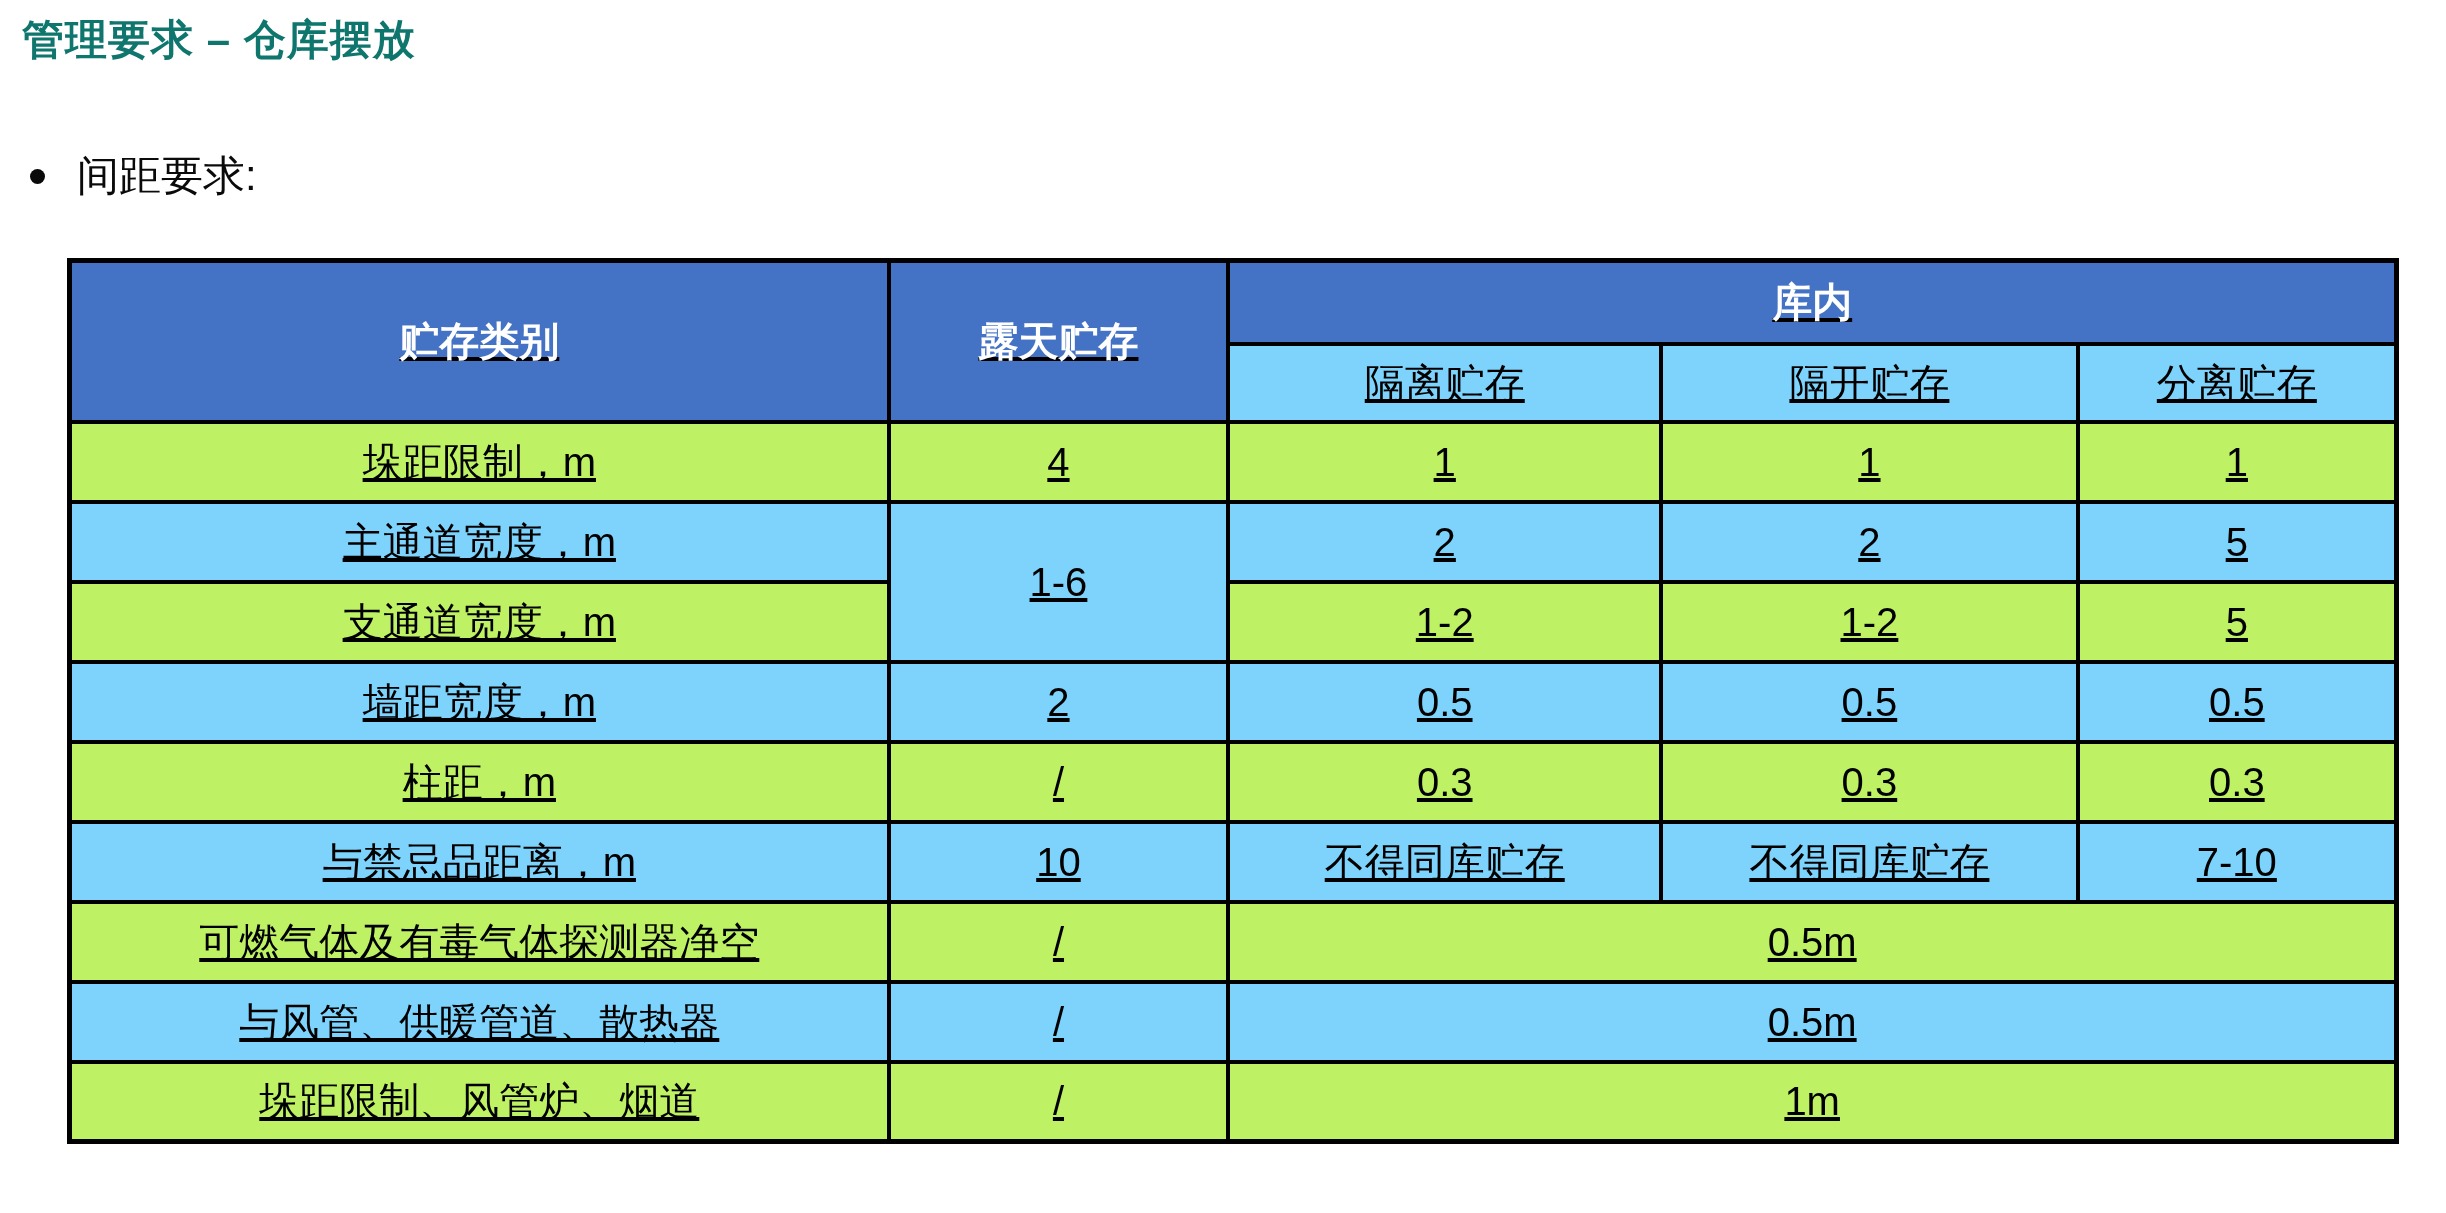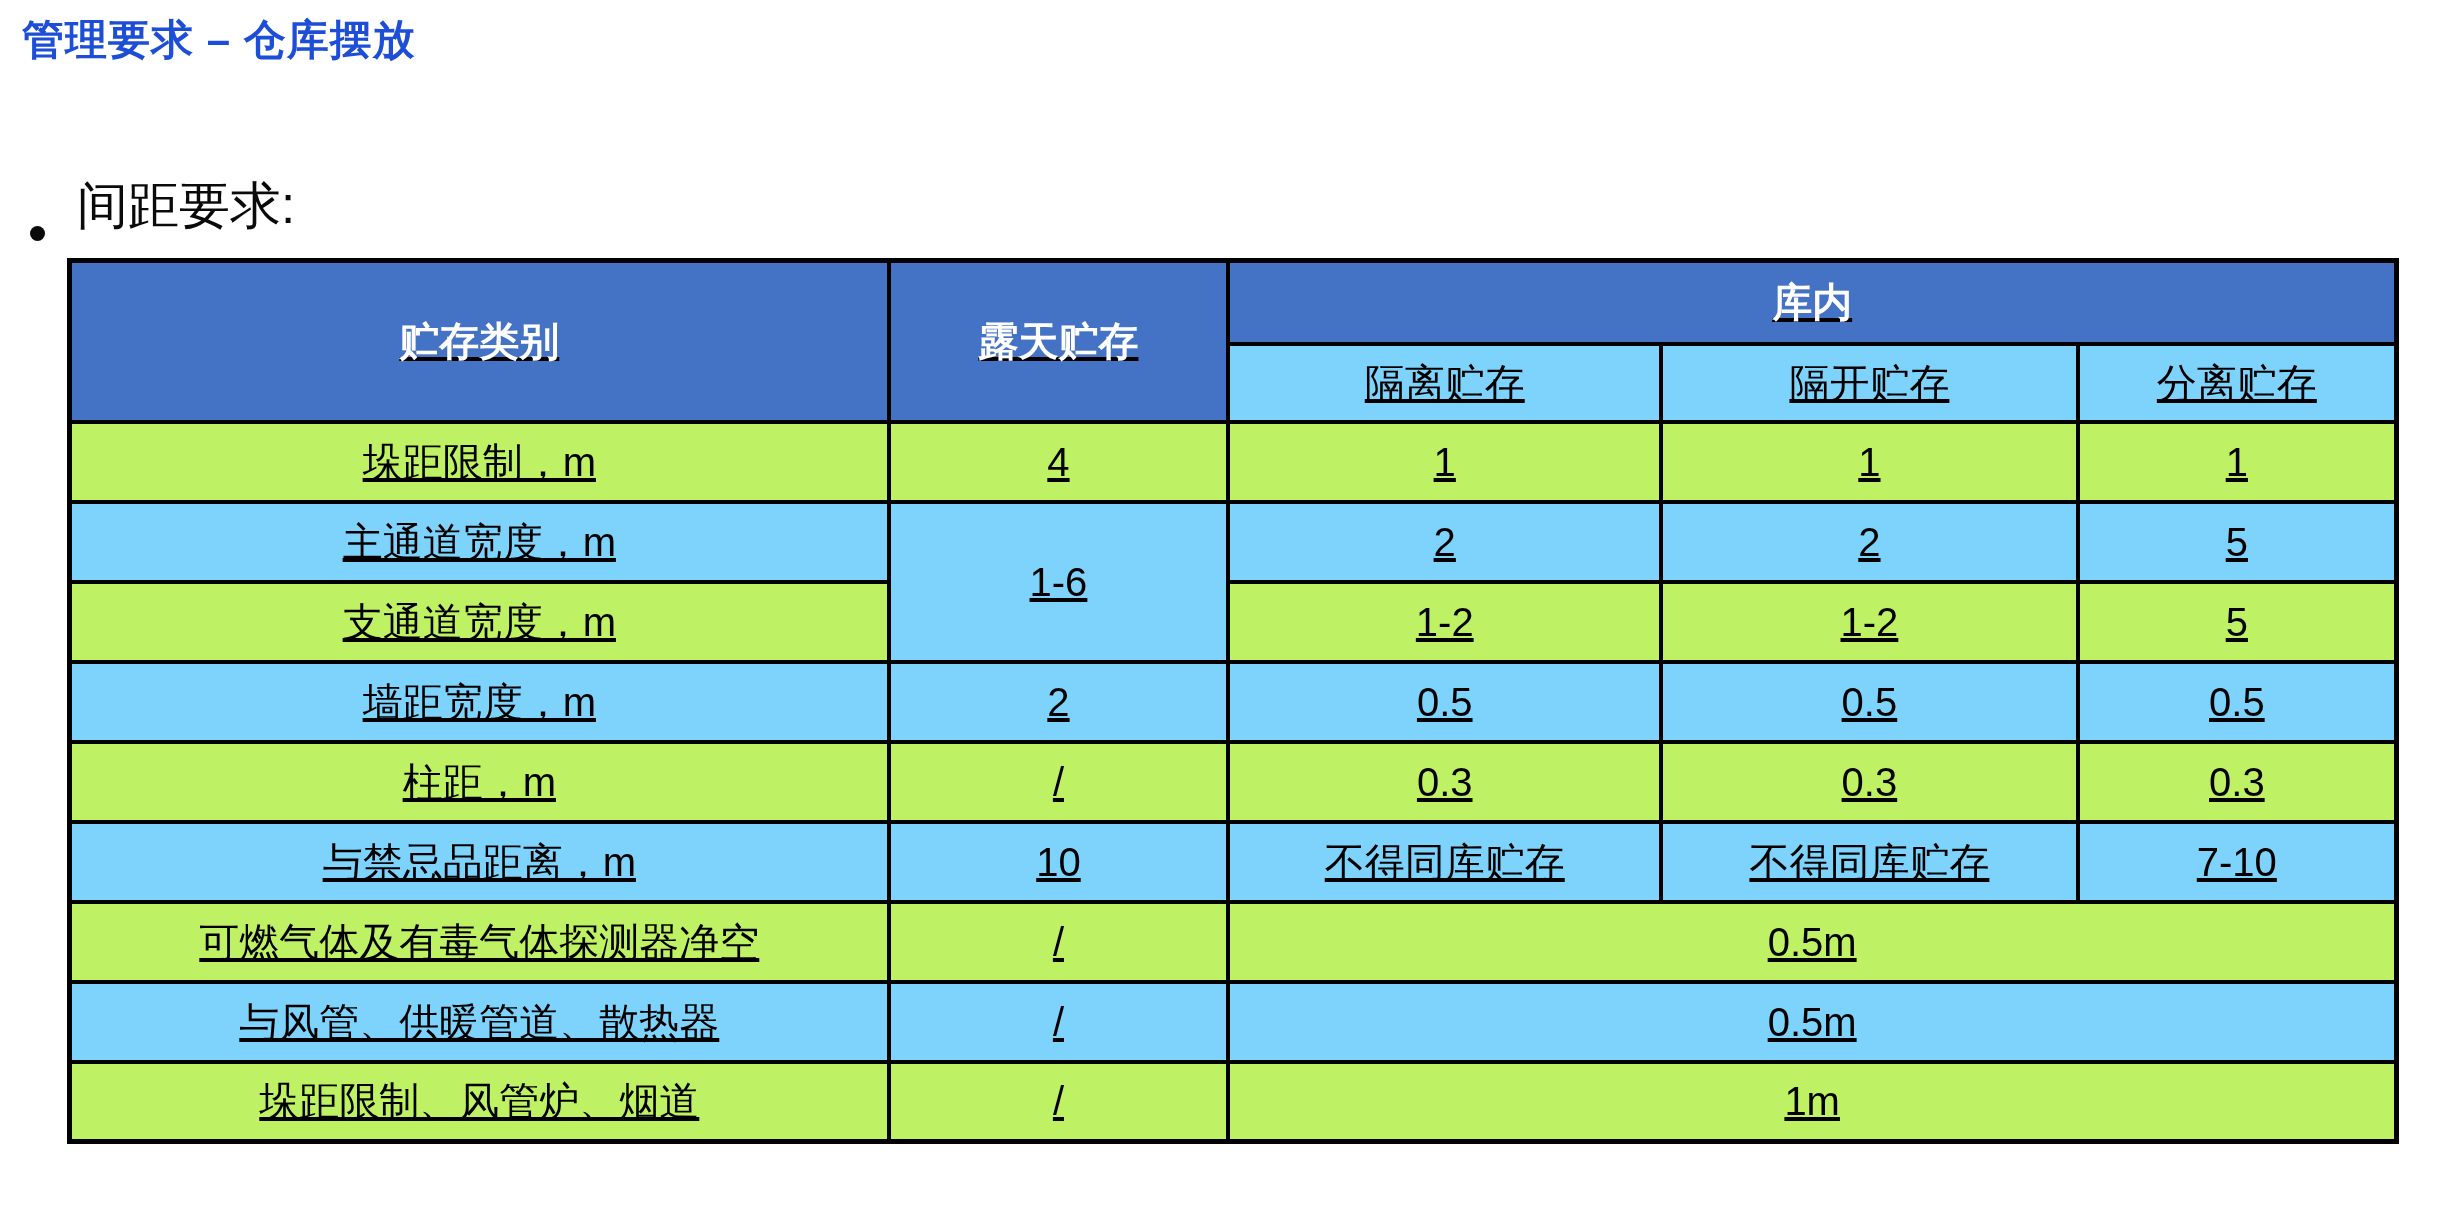--- a/index.html
+++ b/index.html
@@ -13,33 +13,32 @@
     overflow: hidden;
   }
   .slide { width: 2446px; height: 1213px; position: relative; }
 
   .title {
     position: absolute;
     left: 22px;
     top: 12px;
     font-size: 42px;
     font-weight: 600;
-    color: #1d4ed8;
+    color: #0f766e;
     letter-spacing: 1px;
   }
 
   .bullet-line {
     position: absolute;
     left: 30px;
     top: 148px;
     display: flex;
-    align-items: flex-end;
-    font-size: 51px;
+    align-items: center;
+    font-size: 42px;
     color: #0a0a0a;
-    margin-top: 24px;
   }
   .bullet-dot {
     width: 15px;
     height: 15px;
     border-radius: 50%;
     background: #0a0a0a;
     margin-right: 32px;
     flex: 0 0 auto;
   }
 

